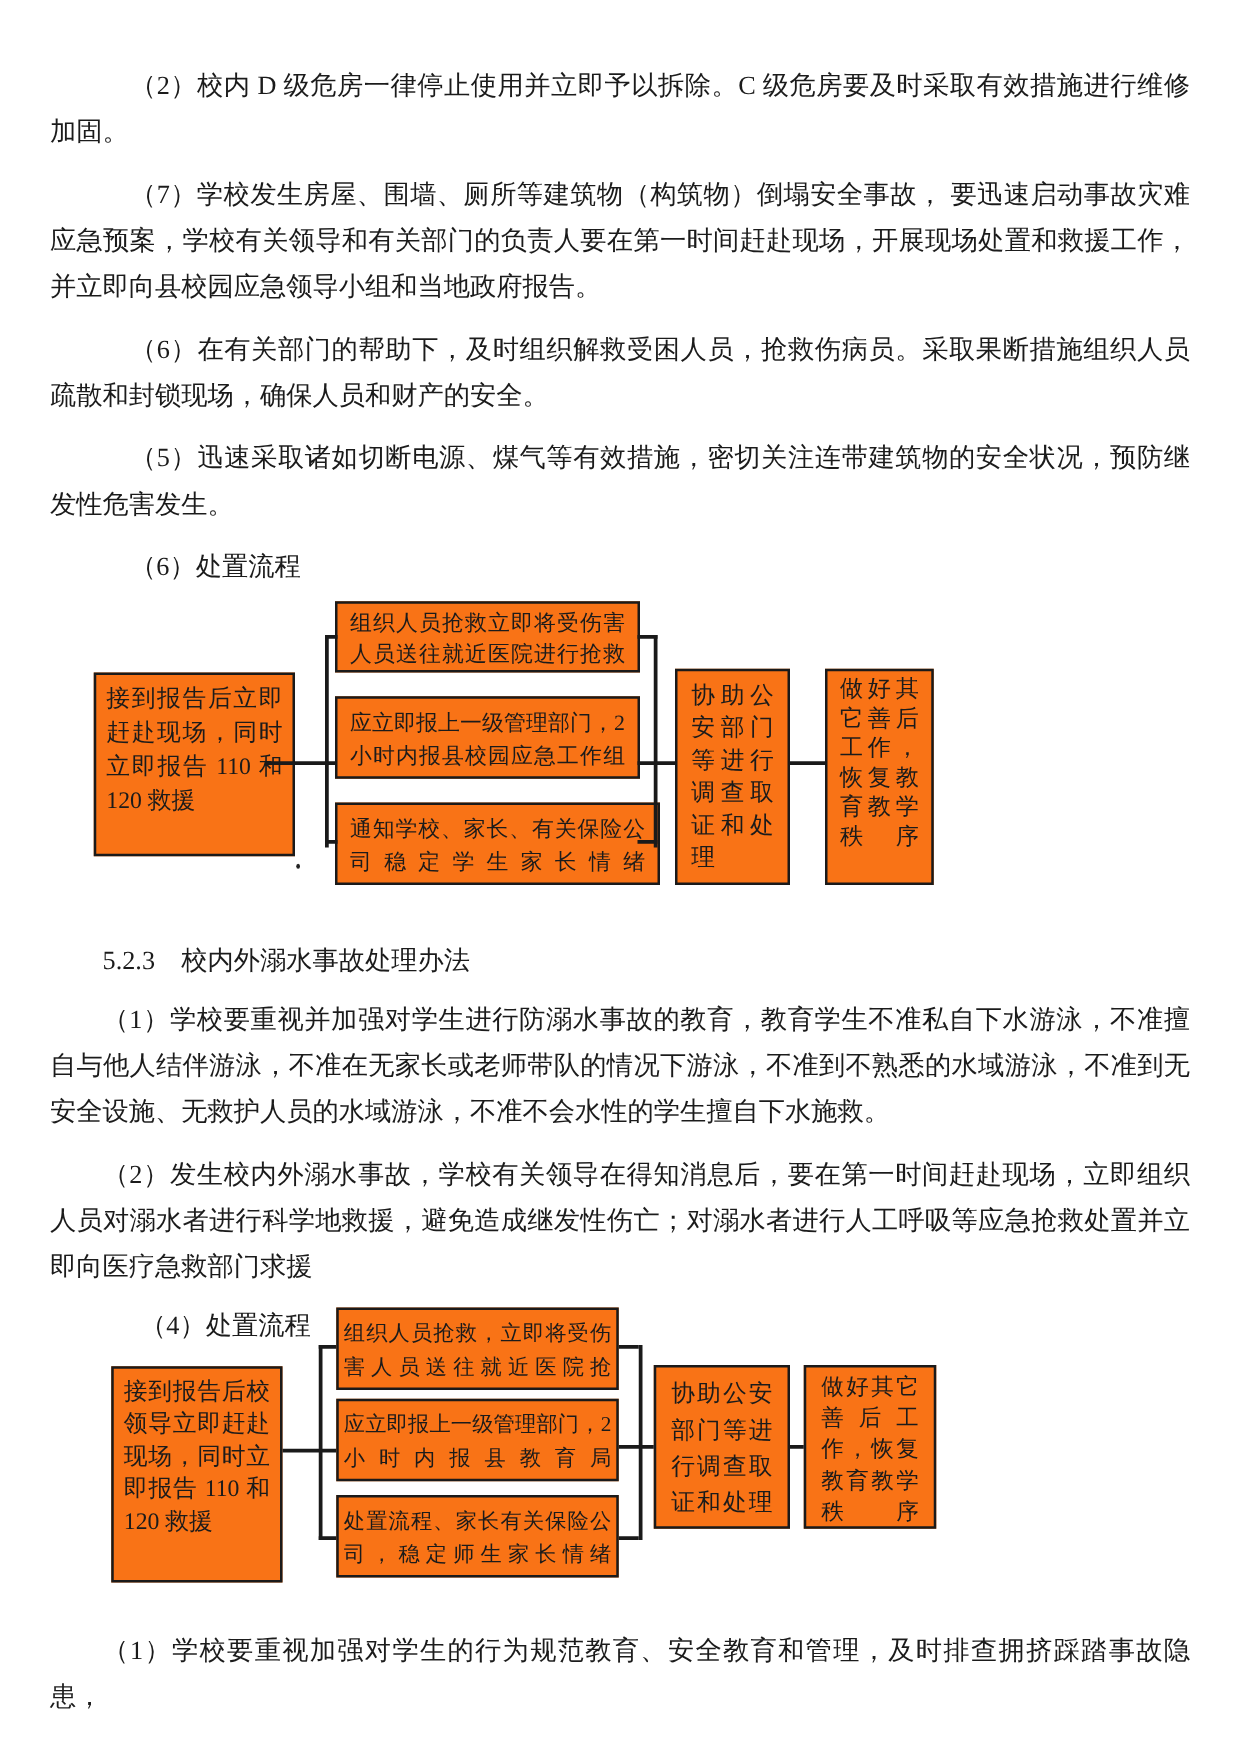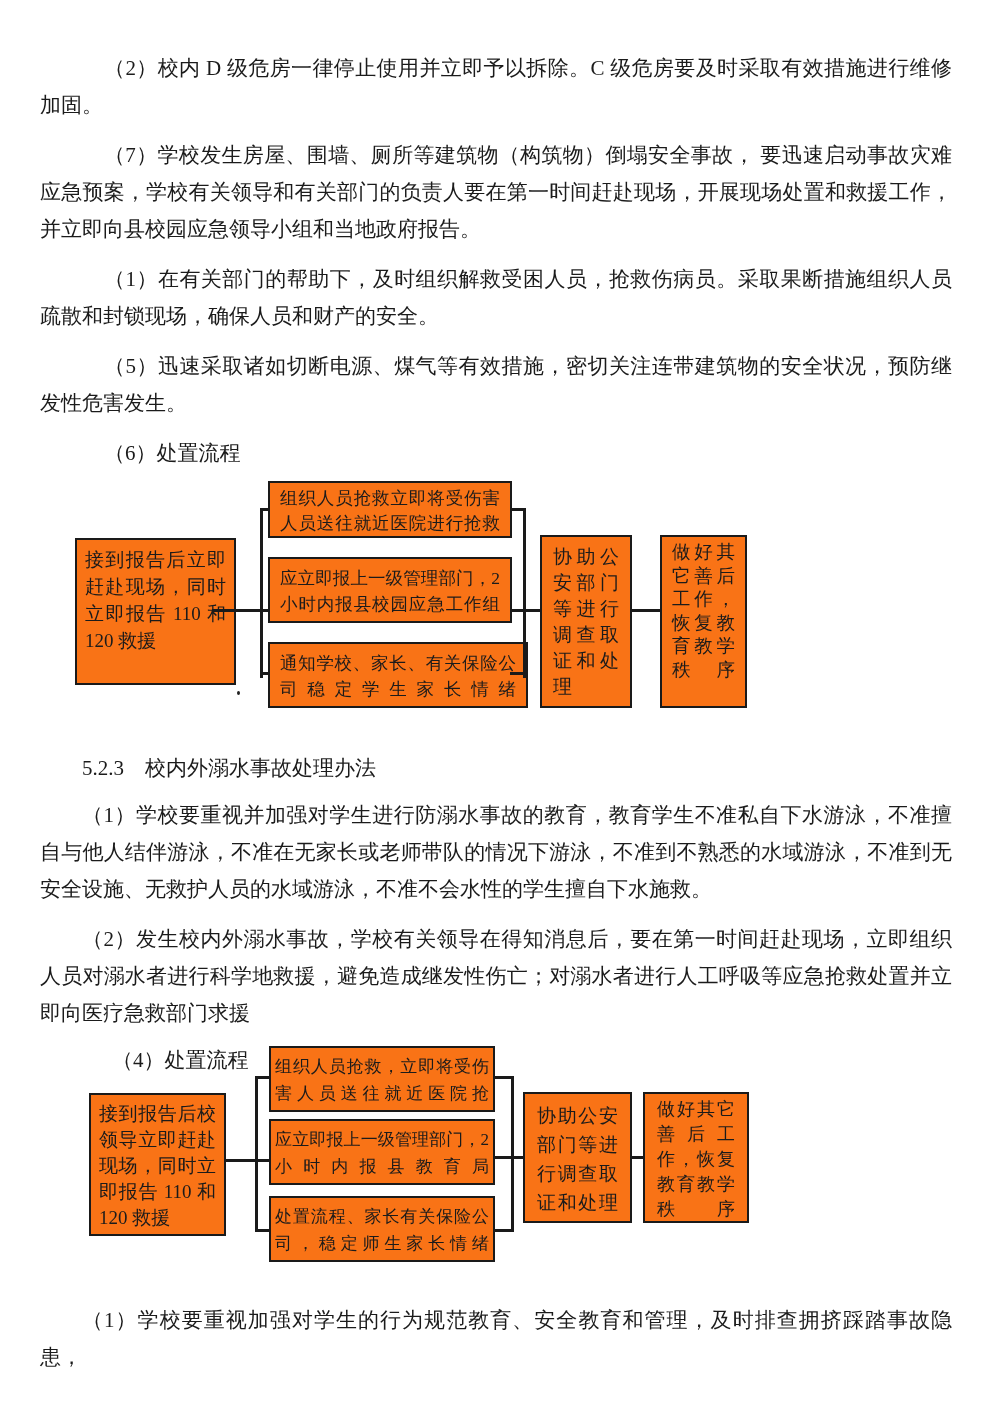--- a/index.html
+++ b/index.html
@@ -57,21 +57,21 @@
   .artifact-dot { position:absolute; width:3px; height:4px; background:#222; border-radius:50%; }
 </style>
 </head>
 <body>
 
 <div class="page">
   <div class="content">
 
     <p class="para indent-lg">（2）校内 D 级危房一律停止使用并立即予以拆除。C 级危房要及时采取有效措施进行维修加固。</p>
     <p class="para indent-lg">（7）学校发生房屋、围墙、厕所等建筑物（构筑物）倒塌安全事故， 要迅速启动事故灾难应急预案，学校有关领导和有关部门的负责人要在第一时间赶赴现场，开展现场处置和救援工作，并立即向县校园应急领导小组和当地政府报告。</p>
-    <p class="para indent-lg">（1）在有关部门的帮助下，及时组织解救受困人员，抢救伤病员。采取果断措施组织人员疏散和封锁现场，确保人员和财产的安全。</p>
+    <p class="para indent-lg">（6）在有关部门的帮助下，及时组织解救受困人员，抢救伤病员。采取果断措施组织人员疏散和封锁现场，确保人员和财产的安全。</p>
     <p class="para indent-lg">（5）迅速采取诸如切断电源、煤气等有效措施，密切关注连带建筑物的安全状况，预防继发性危害发生。</p>
     <p class="para indent-lg" style="margin-bottom:4px;">（6）处置流程</p>
 
     <div class="chart chart1">
       <div class="fc-box box-start" style="left:35px; top:60px; width:161px; height:147px;">接到报告后立即赶赴现场，同时立即报告 110 和 120 救援</div>
 
       <div class="fc-box box-mid" style="left:228px; top:3px; width:244px; height:57px;">组织人员抢救立即将受伤害人员送往就近医院进行抢救</div>
       <div class="fc-box box-mid box-mid-b" style="left:228px; top:79px; width:244px; height:66px;">应立即报上一级管理部门，2 小时内报县校园应急工作组</div>
       <div class="fc-box box-mid box-mid-b" style="left:228px; top:164px; width:260px; height:66px;">通知学校、家长、有关保险公司稳定学生家长情绪</div>
 
@@ -90,21 +90,21 @@
       <div class="artifact-dot" style="left:197px; top:213px;"></div>
     </div>
 
     <h2 class="sec-heading">5.2.3　校内外溺水事故处理办法</h2>
     <p class="para indent-sm">（1）学校要重视并加强对学生进行防溺水事故的教育，教育学生不准私自下水游泳，不准擅自与他人结伴游泳，不准在无家长或老师带队的情况下游泳，不准到不熟悉的水域游泳，不准到无安全设施、无救护人员的水域游泳，不准不会水性的学生擅自下水施救。</p>
     <p class="para indent-sm" style="margin-bottom:6px;">（2）发生校内外溺水事故，学校有关领导在得知消息后，要在第一时间赶赴现场，立即组织人员对溺水者进行科学地救援，避免造成继发性伤亡；对溺水者进行人工呼吸等应急抢救处置并立即向医疗急救部门求援</p>
 
     <div class="chart chart2">
       <div class="fc-label" style="left:72px; top:4px;">（4）处置流程</div>
 
-      <div class="fc-box box-start box-start2" style="left:49px; top:55px; width:137px; height:143px;">接到报告后校领导立即赶赴现场，同时立即报告 110 和 120 救援</div>
+      <div class="fc-box box-start box-start2" style="left:49px; top:55px; width:137px; height:173px;">接到报告后校领导立即赶赴现场，同时立即报告 110 和 120 救援</div>
 
       <div class="fc-box box-mid box-mid2" style="left:229px; top:8px; width:226px; height:66px;">组织人员抢救，立即将受伤害人员送往就近医院抢</div>
       <div class="fc-box box-mid box-mid2" style="left:229px; top:81px; width:226px; height:66px;">应立即报上一级管理部门，2 小时内报县教育局</div>
       <div class="fc-box box-mid box-mid2" style="left:229px; top:158px; width:226px; height:66px;">处置流程、家长有关保险公司，稳定师生家长情绪</div>
 
       <div class="fc-box box-col4" style="left:483px; top:54px; width:109px; height:131px;">协助公安部门等进行调查取证和处理</div>
       <div class="fc-box box-col4 box-col4b" style="left:603px; top:54px; width:106px; height:131px;">做好其它善后工作，恢复教育教学秩序</div>
 
       <div class="fc-line" style="left:186px; top:121px; width:43px; height:3px;"></div>
       <div class="fc-line" style="left:215px; top:38px; width:3px; height:156px;"></div>

